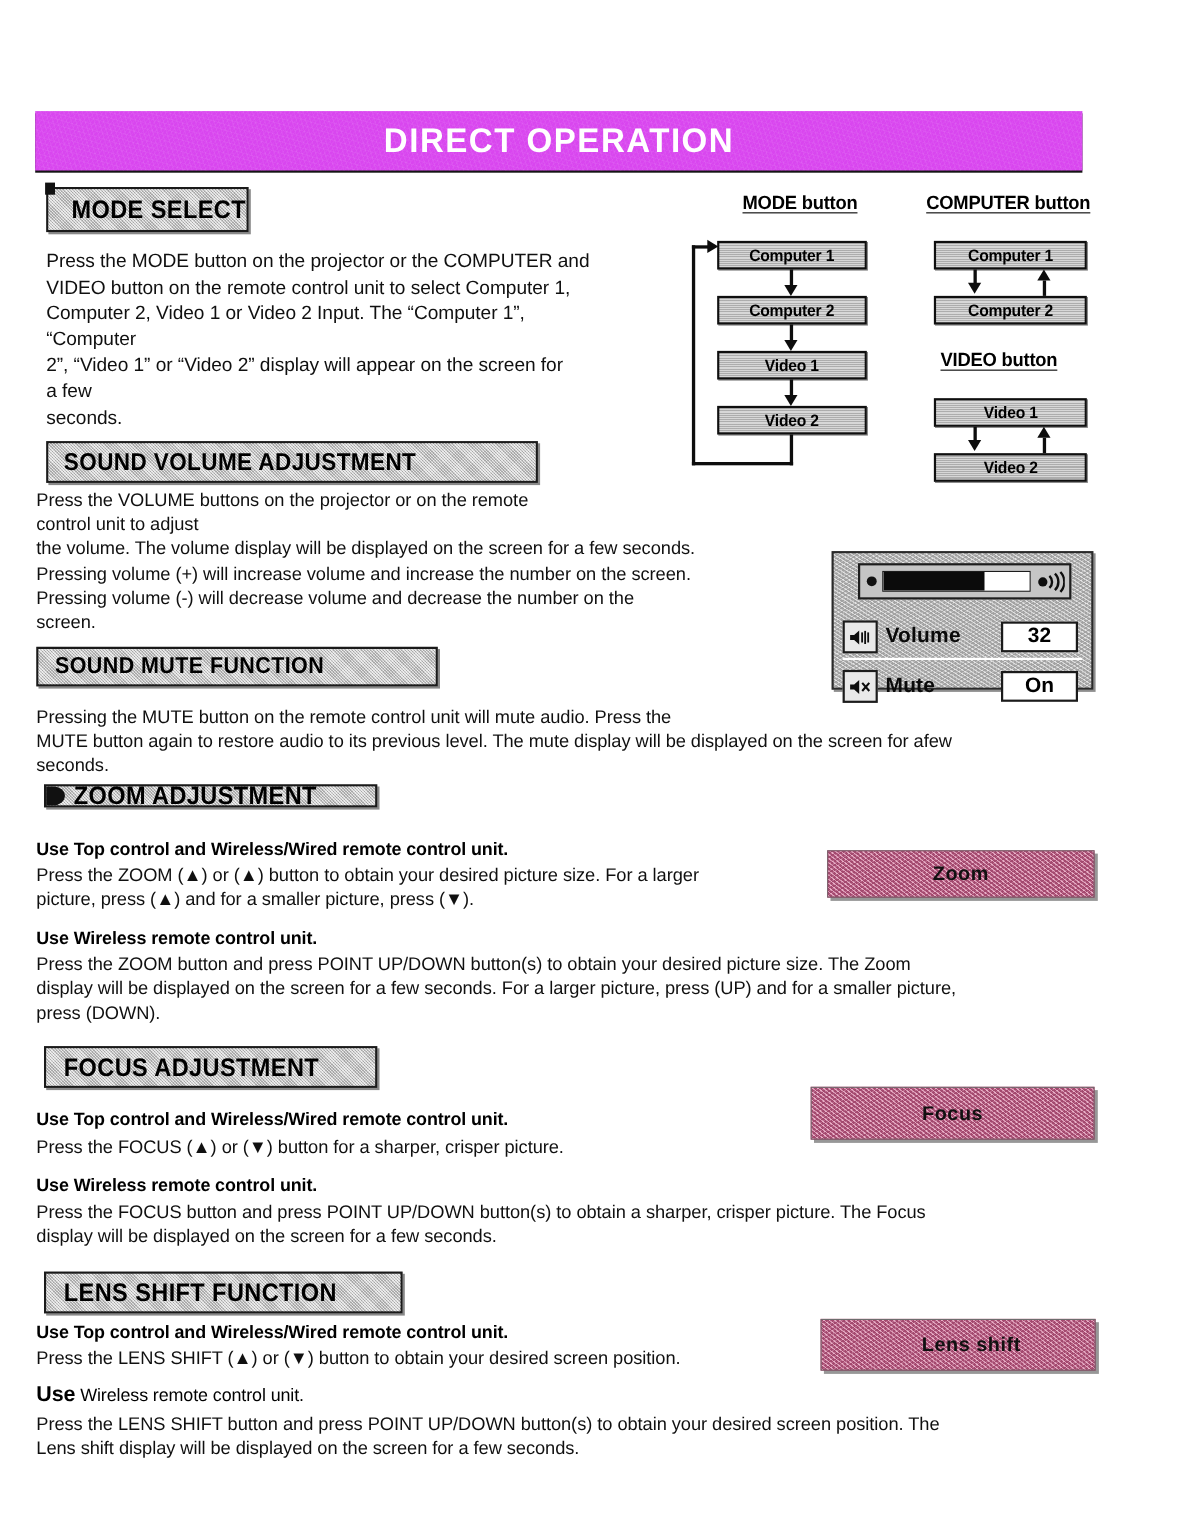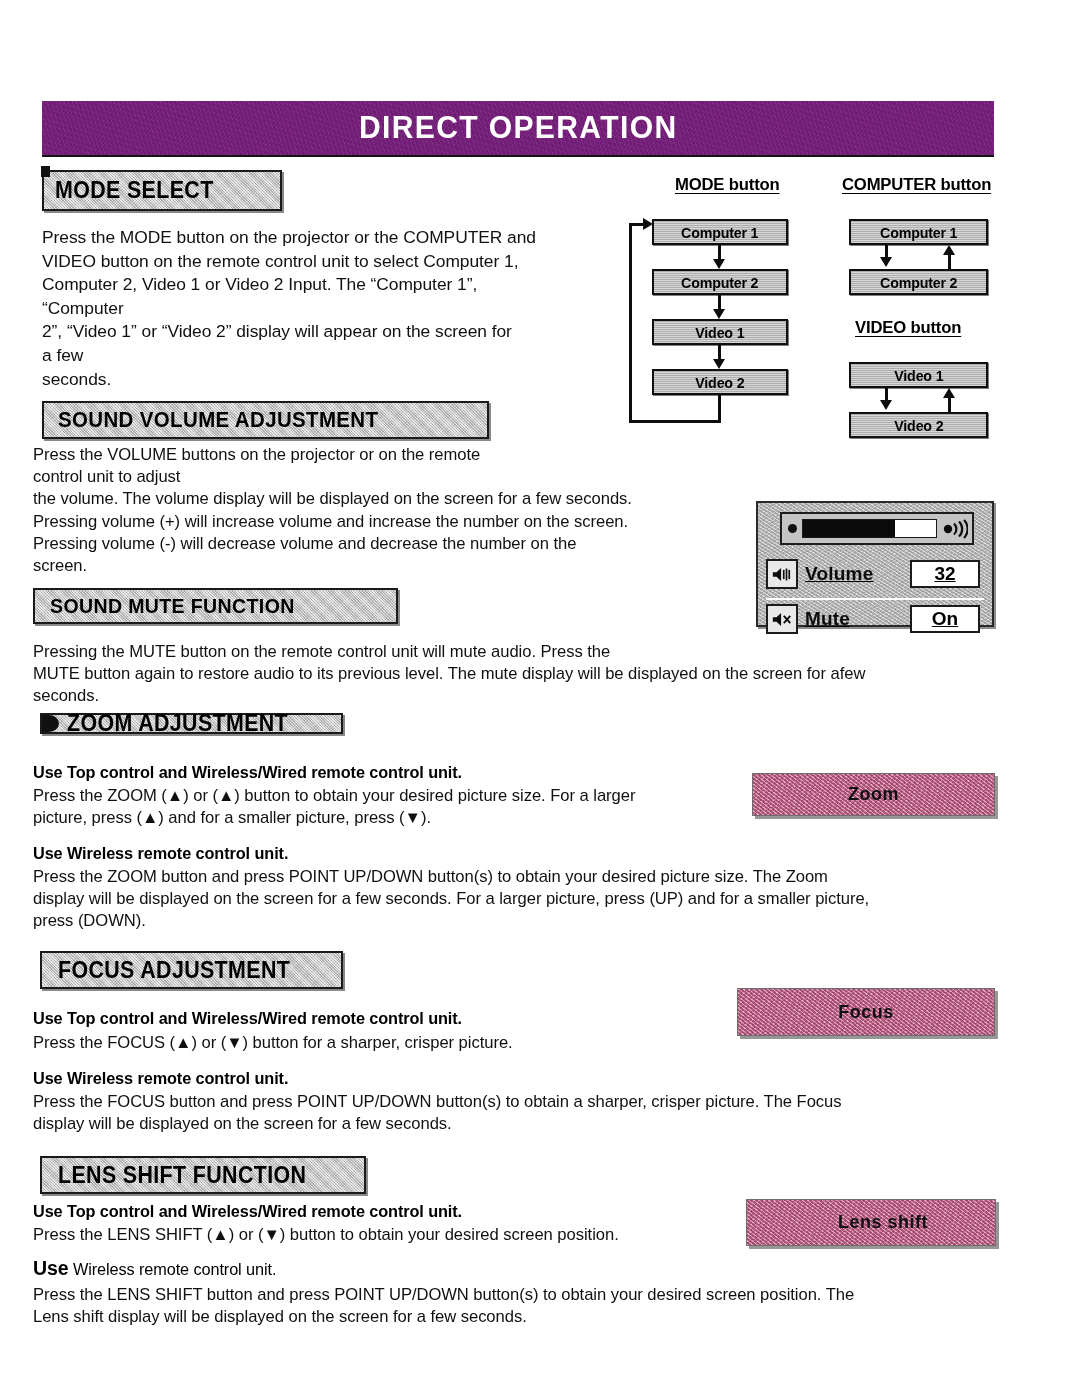--- a/index.html
+++ b/index.html
@@ -9,22 +9,22 @@
     font-family:"Liberation Sans", sans-serif;
     color:#000;
     position:relative;
     overflow:hidden;
     -webkit-font-smoothing:none;
   }
   .page{position:absolute;left:0;top:0;width:1080px;height:1397px;}
 
   
   .banner{
-    position:absolute;left:42px;top:101px;width:952px;height:54px;
-    background:#701a75;
+    position:absolute;left:32px;top:101px;width:952px;height:54px;
+    background:#d946ef;
     display:flex;align-items:center;justify-content:center;
     box-shadow:0 2px 0 0 #141414;
   }
   .banner-noise{
     position:absolute;inset:0;
     background:
       repeating-linear-gradient(73deg, rgba(255,255,255,.055) 0 1px, transparent 1px 4px),
       repeating-linear-gradient(17deg, rgba(255,255,255,.045) 0 1px, transparent 1px 5px),
       repeating-linear-gradient(129deg, rgba(255,255,255,.04) 0 1px, transparent 1px 3px);
     pointer-events:none;
@@ -157,22 +157,22 @@
   .osd-dot{width:9px;height:9px;border-radius:50%;background:#111;margin-left:6px;flex:0 0 auto;}
   .osd-track{
     position:relative;flex:1 1 auto;height:19px;margin:0 5px;
     background:#fff;border:1.5px solid #1b1b1b;box-sizing:border-box;overflow:hidden;
   }
   .osd-fill{position:absolute;left:0;top:0;bottom:0;background:#0b0b0b;}
   .spk-wave{
     position:relative;width:26px;height:20px;margin-right:4px;flex:0 0 auto;
   }
   .osd-row{
-    position:absolute;left:8px;right:8px;height:38px;
-    display:flex;align-items:center;text-decoration:underline;
+    position:absolute;left:8px;right:8px;height:48px;
+    display:flex;align-items:center;
   }
   .osd-row.r1{top:52px;}
   .osd-row.r2{top:95px;border-top:2px solid #fff;}
   .osd-ico{
     width:32px;height:30px;background:#e9e9e9;border:2px solid #1c1c1c;
     box-sizing:border-box;display:flex;align-items:center;justify-content:center;
     flex:0 0 auto;margin-right:7px;
   }
   .osd-lab{
     position:relative;font-size:19px;font-weight:bold;color:#0a0a0a;
@@ -207,21 +207,21 @@
 </head>
 <body>
 
 <div class="page">
 
   <div class="banner">
     <div class="banner-noise"></div>
     <div class="banner-title">DIRECT OPERATION</div>
   </div>
 
-  <div class="sec-head" style="left:42px;top:170px;width:240px;height:41px;padding-left:11px;">
+  <div class="sec-head" style="left:42px;top:170px;width:184px;height:41px;padding-left:21px;">
     <div class="sec-grain"></div>
     <div class="corner-tick"></div>
     <div class="txt" style="position:relative;font-size:23px;">MODE SELECT</div>
   </div>
 
   <div class="body-text big" style="left:42px;top:226px;width:570px;">Press the MODE button on the projector or the COMPUTER and
 VIDEO button on the remote control unit to select Computer 1,
 Computer 2, Video 1 or Video 2 Input. The “Computer 1”,
 “Computer
 2”, “Video 1” or “Video 2” display will appear on the screen for

